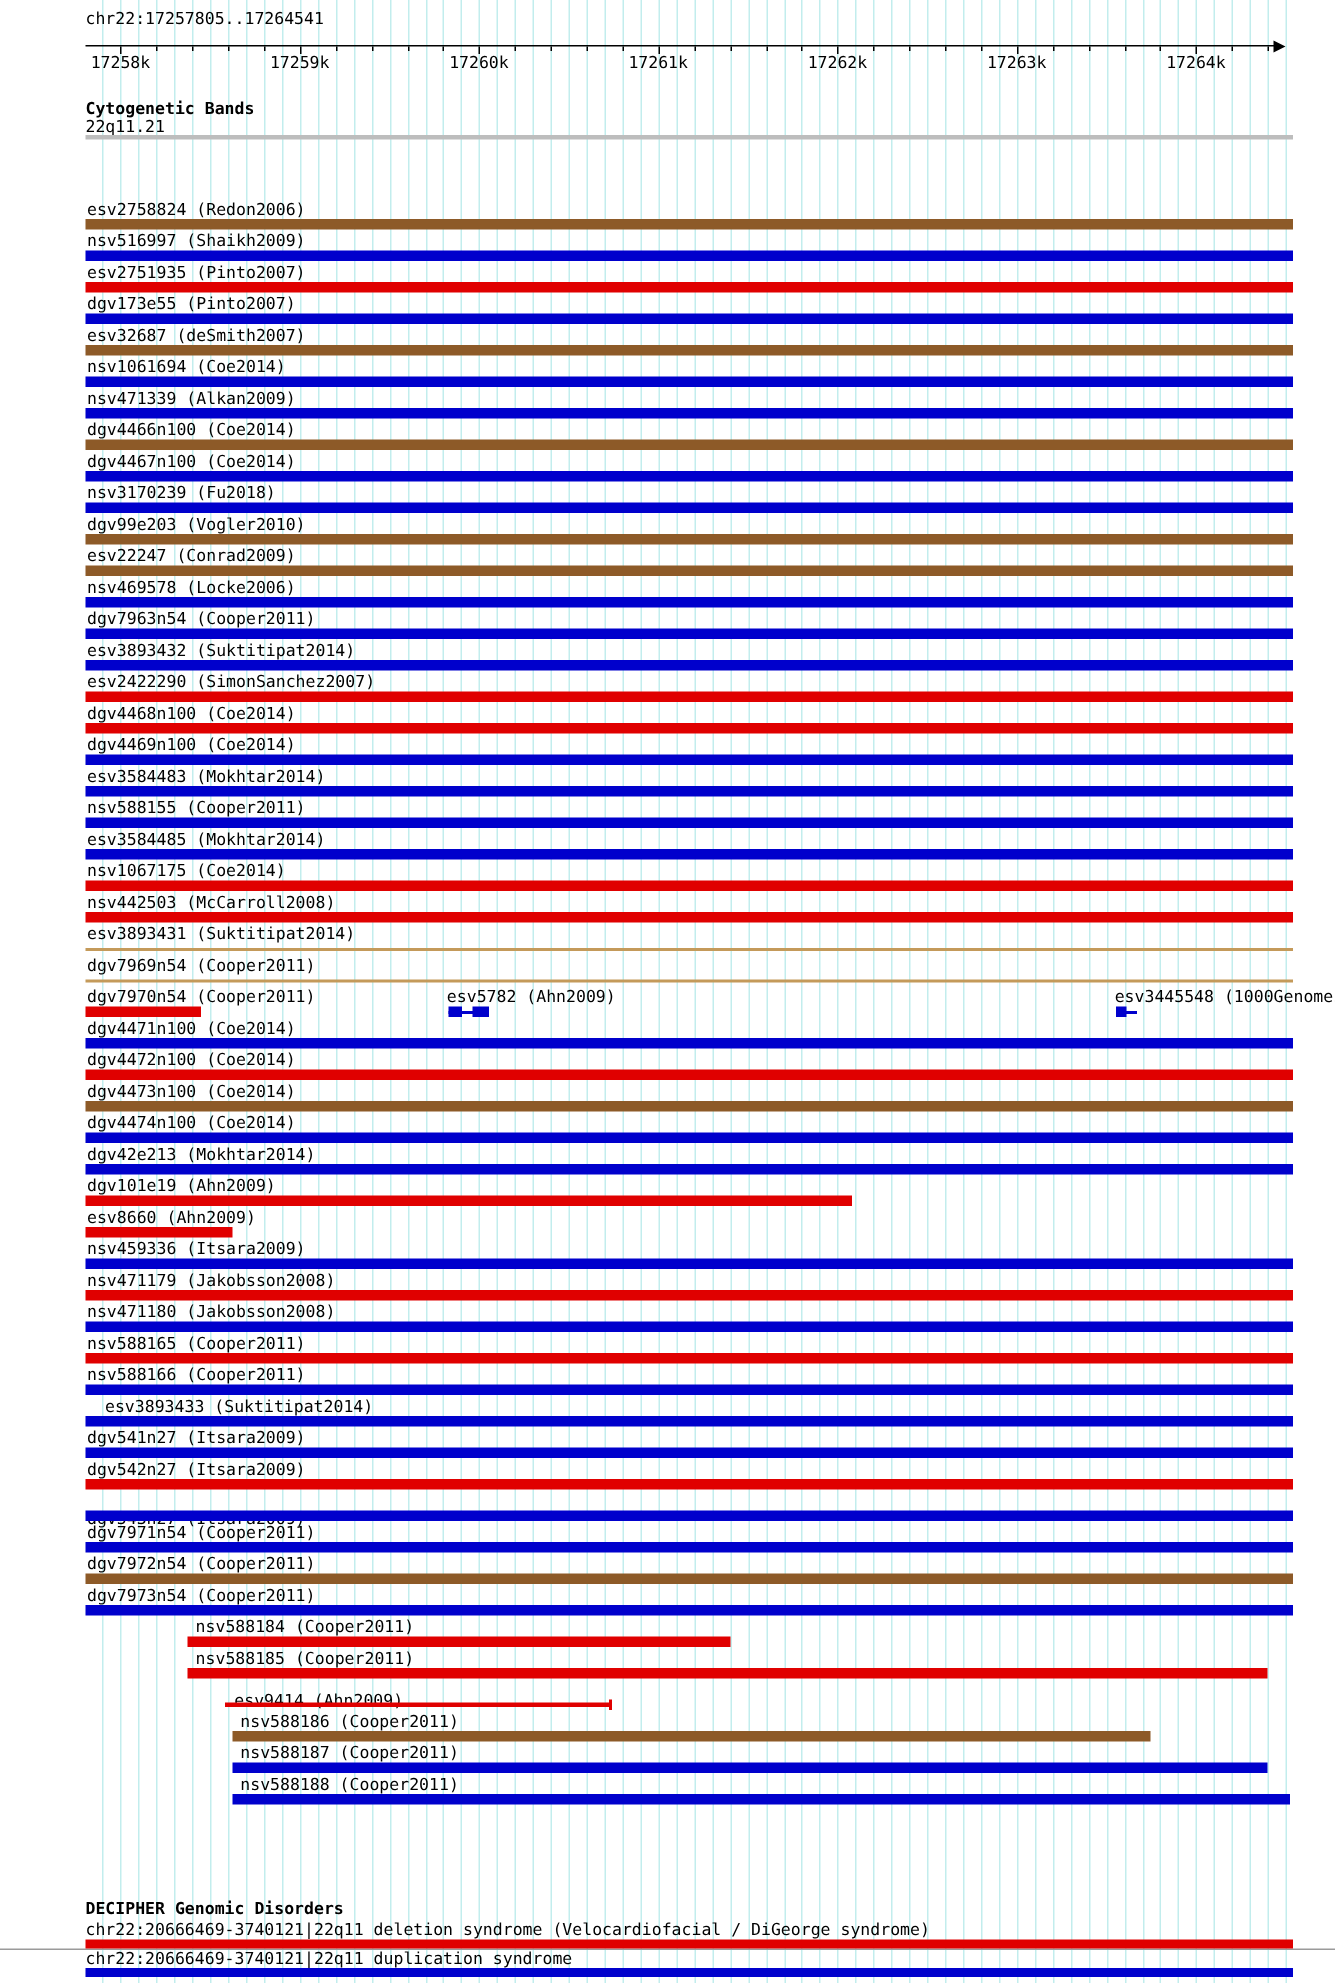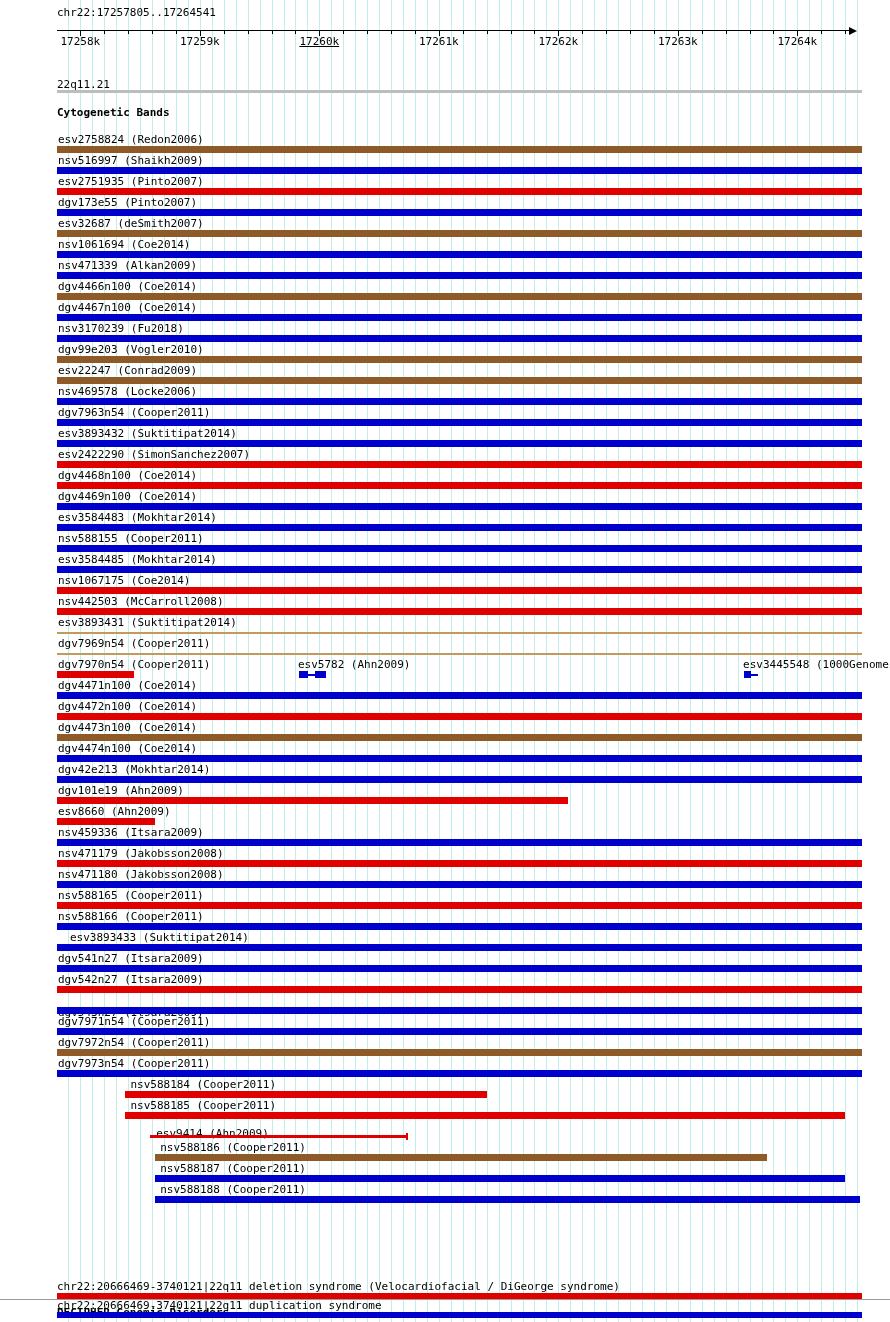--- a/index.html
+++ b/index.html
@@ -1,21 +1,21 @@
 <!DOCTYPE html>
 <html><head>
 <meta charset="utf-8">
 <style>
   html,body{margin:0;padding:0;background:#fff;}
   #browser{
     position:relative;width:890px;height:1322px;overflow:hidden;background:#fff;
     font-family:"DejaVu Sans Mono","Liberation Mono",monospace;
     font-size:11px;line-height:12px;color:#000;
   }
-  .hd{position:absolute;white-space:nowrap;font-weight:bold;margin-top:40px;}
+  .hd{position:absolute;white-space:nowrap;font-weight:bold;}
   .txt{position:absolute;white-space:nowrap;}
   #region-label{left:57px;top:7px;}
   #ruler-line{position:absolute;left:57px;top:30px;width:793px;height:1px;background:#000;}
   #ruler-arrow{position:absolute;left:849px;top:27px;width:0;height:0;
     border-left:8px solid #000;border-top:4px solid transparent;border-bottom:4px solid transparent;}
   #cyto-title{left:57px;top:67px;}
   #cyto-band{left:57px;top:79px;}
   #cyto-bar{position:absolute;left:57px;top:90px;width:805px;height:3px;}
   #dgv-title{left:57px;top:120px;}
   #dec-title{left:57px;top:1267px;}
@@ -99,21 +99,21 @@
 
   <div id="ruler">
     <div id="ruler-line"></div>
     <div id="ruler-arrow"></div>
     <div id="ticks">
         <div style="position: absolute; left: 80.3px; top: 31px; width: 1px; height: 5px; background: rgb(0, 0, 0);"></div>
         <div style="position: absolute; left: 80.3px; top: 36px; transform: translateX(-50%); white-space: nowrap;">17258k</div>
         <div style="position: absolute; left: 199.8px; top: 31px; width: 1px; height: 5px; background: rgb(0, 0, 0);"></div>
         <div style="position: absolute; left: 199.8px; top: 36px; transform: translateX(-50%); white-space: nowrap;">17259k</div>
         <div style="position: absolute; left: 319.3px; top: 31px; width: 1px; height: 5px; background: rgb(0, 0, 0);"></div>
-        <div style="position: absolute; left: 319.3px; top: 36px; transform: translateX(-50%); white-space: nowrap; text-decoration: underline;">17260k</div>
+        <div style="position: absolute; left: 319.3px; top: 36px; transform: translateX(-50%); white-space: nowrap;">17260k</div>
         <div style="position: absolute; left: 438.8px; top: 31px; width: 1px; height: 5px; background: rgb(0, 0, 0);"></div>
         <div style="position: absolute; left: 438.8px; top: 36px; transform: translateX(-50%); white-space: nowrap;">17261k</div>
         <div style="position: absolute; left: 558.3px; top: 31px; width: 1px; height: 5px; background: rgb(0, 0, 0);"></div>
         <div style="position: absolute; left: 558.3px; top: 36px; transform: translateX(-50%); white-space: nowrap;">17262k</div>
         <div style="position: absolute; left: 677.8px; top: 31px; width: 1px; height: 5px; background: rgb(0, 0, 0);"></div>
         <div style="position: absolute; left: 677.8px; top: 36px; transform: translateX(-50%); white-space: nowrap;">17263k</div>
         <div style="position: absolute; left: 797.3px; top: 31px; width: 1px; height: 5px; background: rgb(0, 0, 0);"></div>
         <div style="position: absolute; left: 797.3px; top: 36px; transform: translateX(-50%); white-space: nowrap;">17264k</div>
         <div style="position: absolute; left: 104.2px; top: 31px; width: 1px; height: 3px; background: rgb(0, 0, 0);"></div>
         <div style="position: absolute; left: 128.1px; top: 31px; width: 1px; height: 3px; background: rgb(0, 0, 0);"></div>

